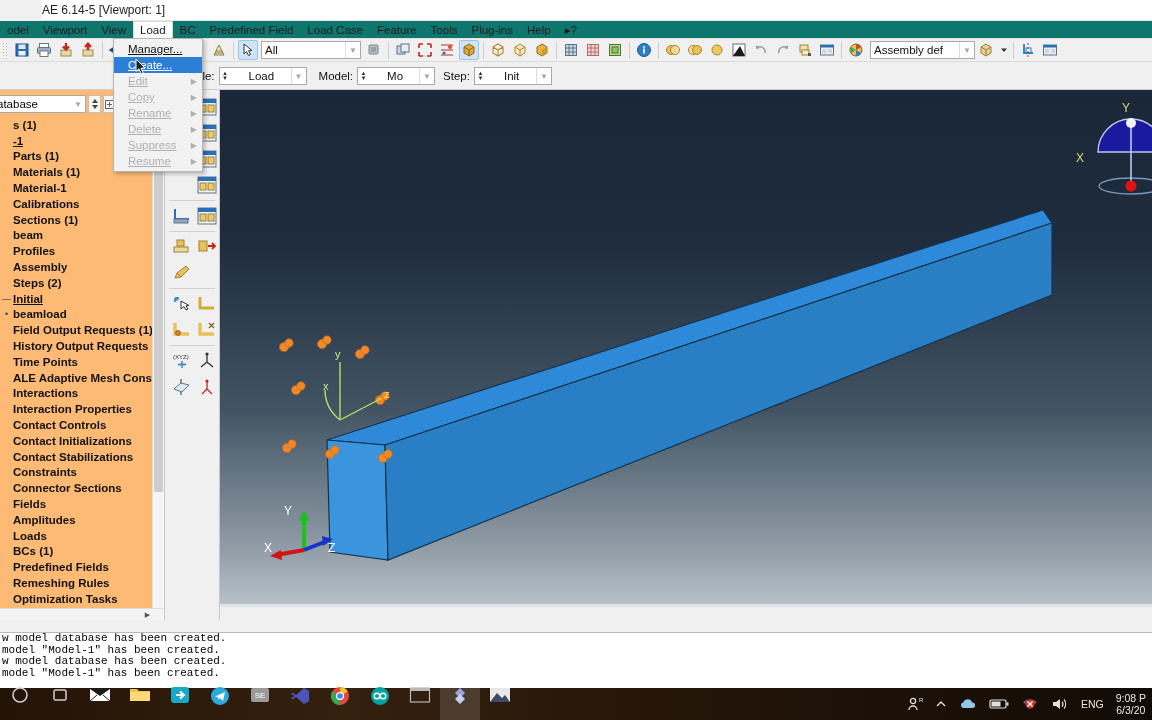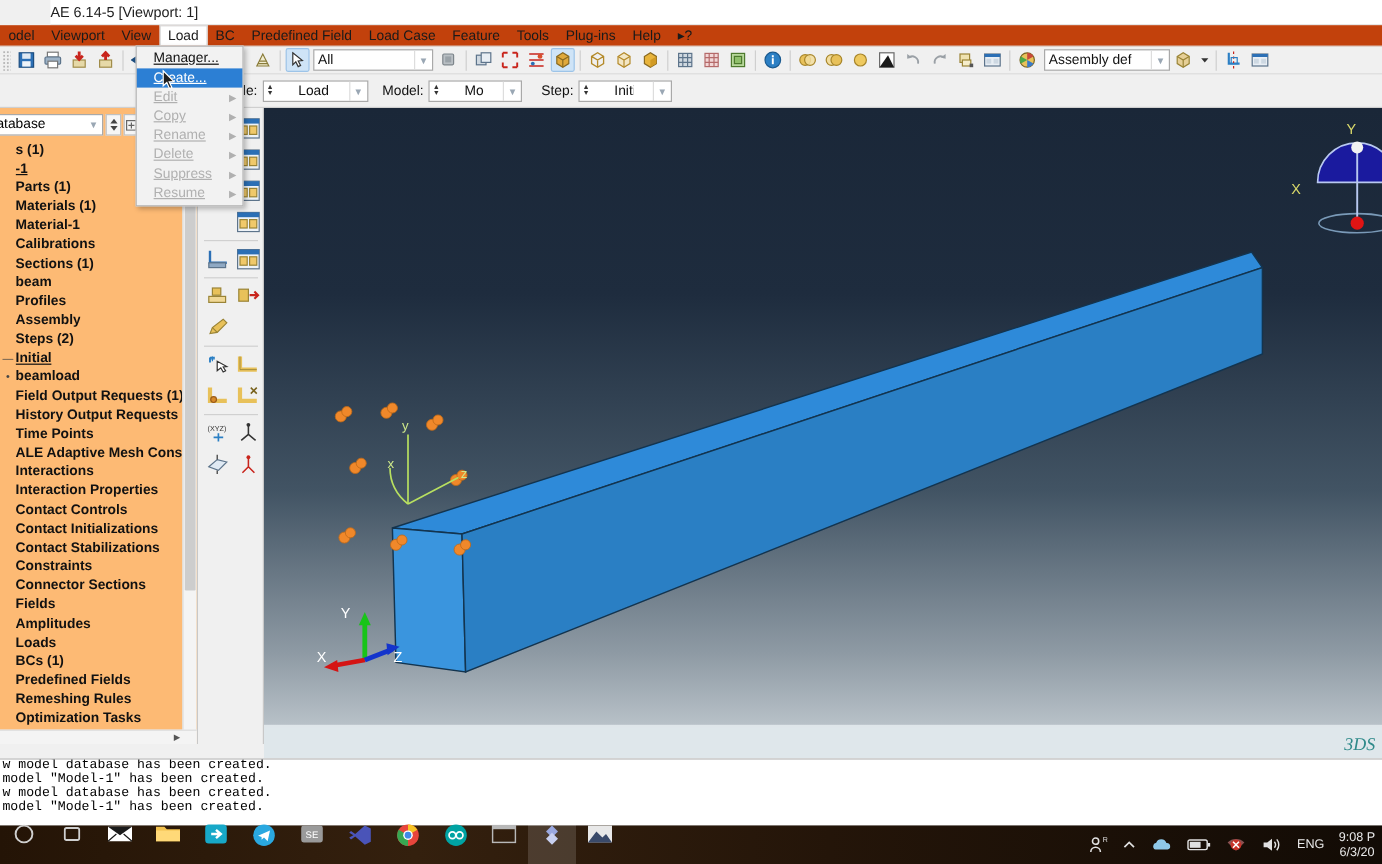--- a/index.html
+++ b/index.html
@@ -26,21 +26,21 @@
   .win-btn {
     position: absolute; top: 0; width: 44px; height: 21px;
     display: flex; align-items: center; justify-content: center;
     color: #333;
   }
   .win-btn .bar { width: 10px; height: 1px; background: #555; }
 
   
   .menubar {
     position: absolute; left: 0; top: 21px; width: 1152px; height: 18px;
-    background: #c2410c; border-bottom: 1px solid #e2e2e2;
+    background: #0f766e; border-bottom: 1px solid #e2e2e2;
     display: flex; align-items: center; font-size: 11.5px; color: #1a1a1a;
   }
   .menubar .mi {
     padding: 2px 7px; white-space: nowrap; line-height: 14px;
   }
   .menubar .mi.open {
     background: #ffffff; border: 1px solid #d8d8d8; border-bottom: none;
     padding: 1px 6px; position: relative; z-index: 60;
   }
 
@@ -528,21 +528,21 @@
     </div>
     <div class="cb-label" style="margin-left:12px">Model:</div>
     <div class="combo" style="width:78px">
       <div class="spin">
           <span>▲</span>
           <span>▼</span>
         </div>
       <div class="val">Model-1</div>
       <div class="arrow">▼</div>
     </div>
-    <div class="cb-label" style="margin-left:16px">Step:</div>
+    <div class="cb-label" style="margin-left:8px">Step:</div>
     <div class="combo" style="width:78px">
       <div class="spin">
           <span>▲</span>
           <span>▼</span>
         </div>
       <div class="val">Initial</div>
       <div class="arrow">▼</div>
     </div>
   </div>
 
@@ -915,23 +915,20 @@
         <circle cx="911" cy="33" r="5" fill="#f2f2f2"></circle>
         <circle cx="911" cy="96" r="5.5" fill="#e01414"></circle>
       </g>
       <text x="902" y="22" font-size="12" fill="#d8d86a" font-family="sans-serif">Y</text>
       <text x="856" y="72" font-size="12" fill="#d8d86a" font-family="sans-serif">X</text>
       <text x="945" y="68" font-size="12" fill="#d8d86a" font-family="sans-serif">Z</text>
     </svg>
   </div>
 
   <div class="vp-border-bottom"></div>
-  <div class="vp-strip">
-    <div class="dslogo">3DS</div>
-  </div>
 
   <div class="logarea">
     <div class="logline">w model database has been created.</div>
     <div class="logline">model "Model-1" has been created.</div>
     <div class="logline">w model database has been created.</div>
     <div class="logline">model "Model-1" has been created.</div>
   </div>
 
   <div class="dropdown">
       <div class="dd-item">

